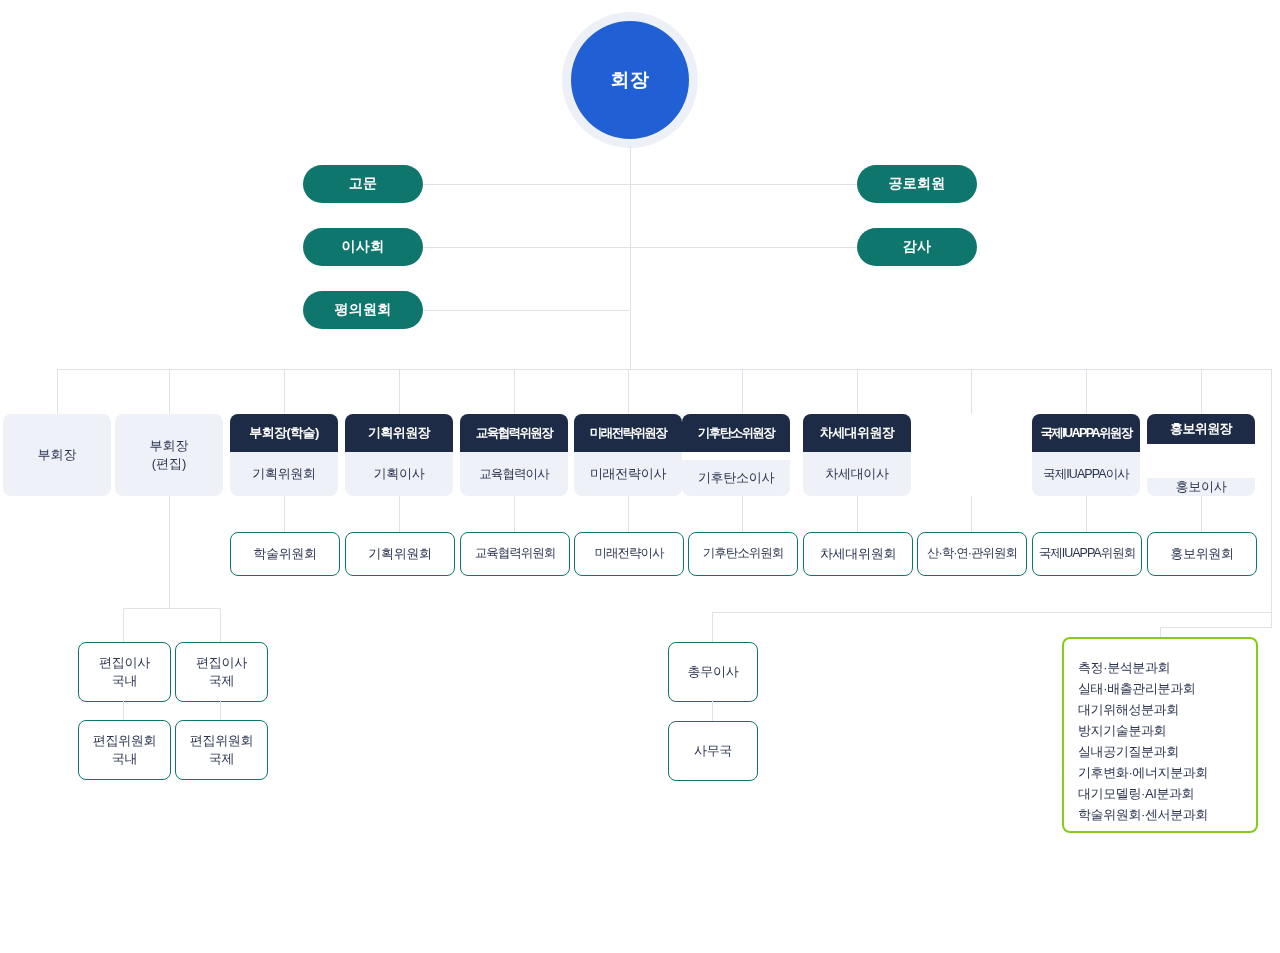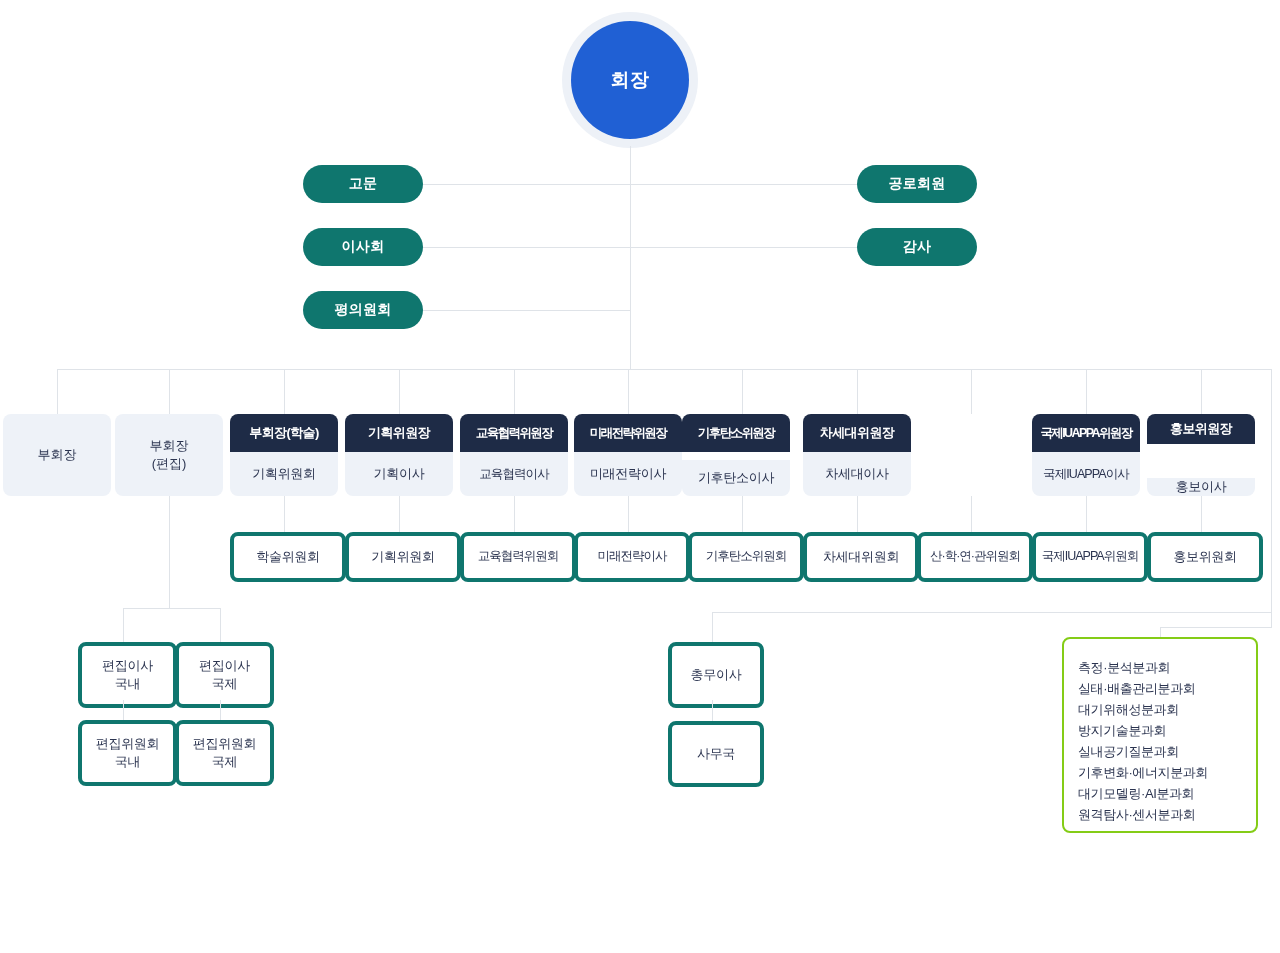--- a/index.html
+++ b/index.html
@@ -117,21 +117,21 @@
     justify-content: center;
     white-space: nowrap;
     letter-spacing: -0.3px;
   }
   .chair-body.tight { letter-spacing: -0.9px; font-size: 12.5px; }
 
   
   .outline-box {
     position: absolute;
     background: #ffffff;
-    border: 4px solid #0f766e;
+    border: 1px solid #0f766e;
     border-radius: 8px;
     display: flex;
     align-items: center;
     justify-content: center;
     text-align: center;
     font-size: 13px;
     color: #2b3450;
     line-height: 1.4;
     letter-spacing: -0.3px;
   }
@@ -336,16 +336,16 @@
   <div class="line vline" style="left:1160px; top:627px; height:11px;"></div>
 
   <div id="division-list-box">
     <div class="div-item">측정·분석분과회</div>
     <div class="div-item">실태·배출관리분과회</div>
     <div class="div-item">대기위해성분과회</div>
     <div class="div-item">방지기술분과회</div>
     <div class="div-item">실내공기질분과회</div>
     <div class="div-item">기후변화·에너지분과회</div>
     <div class="div-item">대기모델링·AI분과회</div>
-    <div class="div-item">원격탐사·센서분과회</div>
+    <div class="div-item">학술위원회·센서분과회</div>
   </div>
 
 </div>
 
 </body></html>

